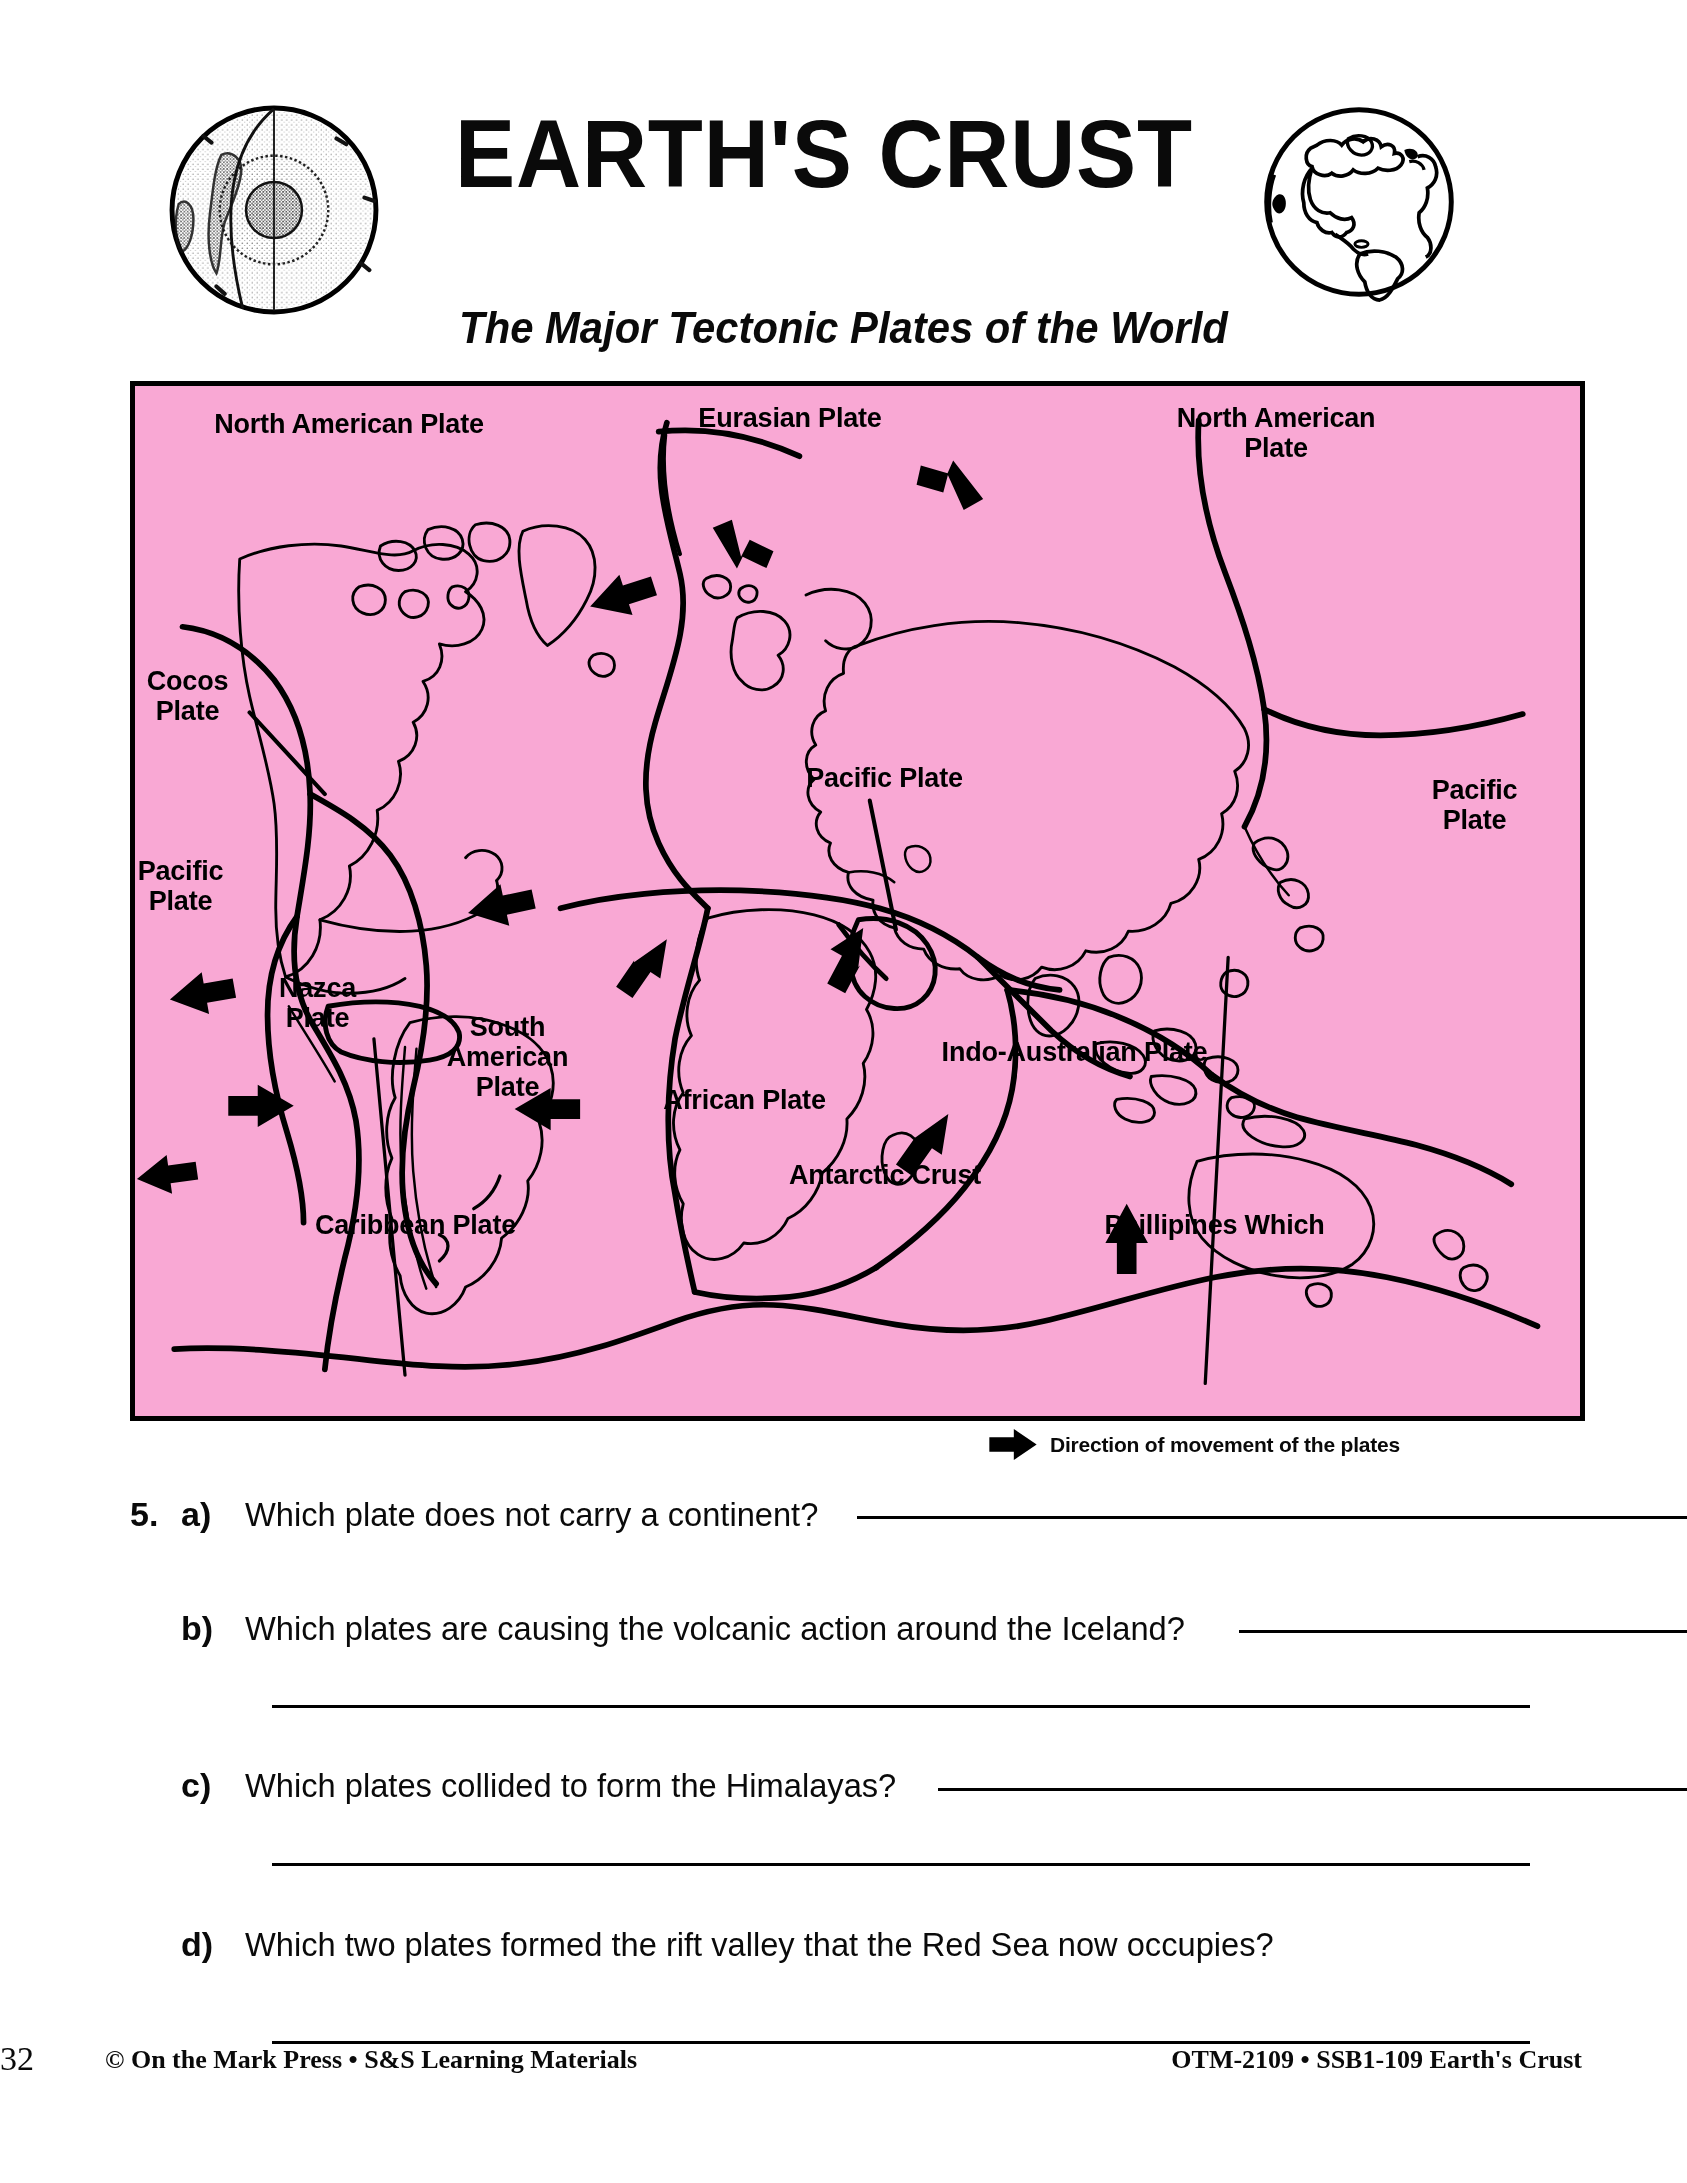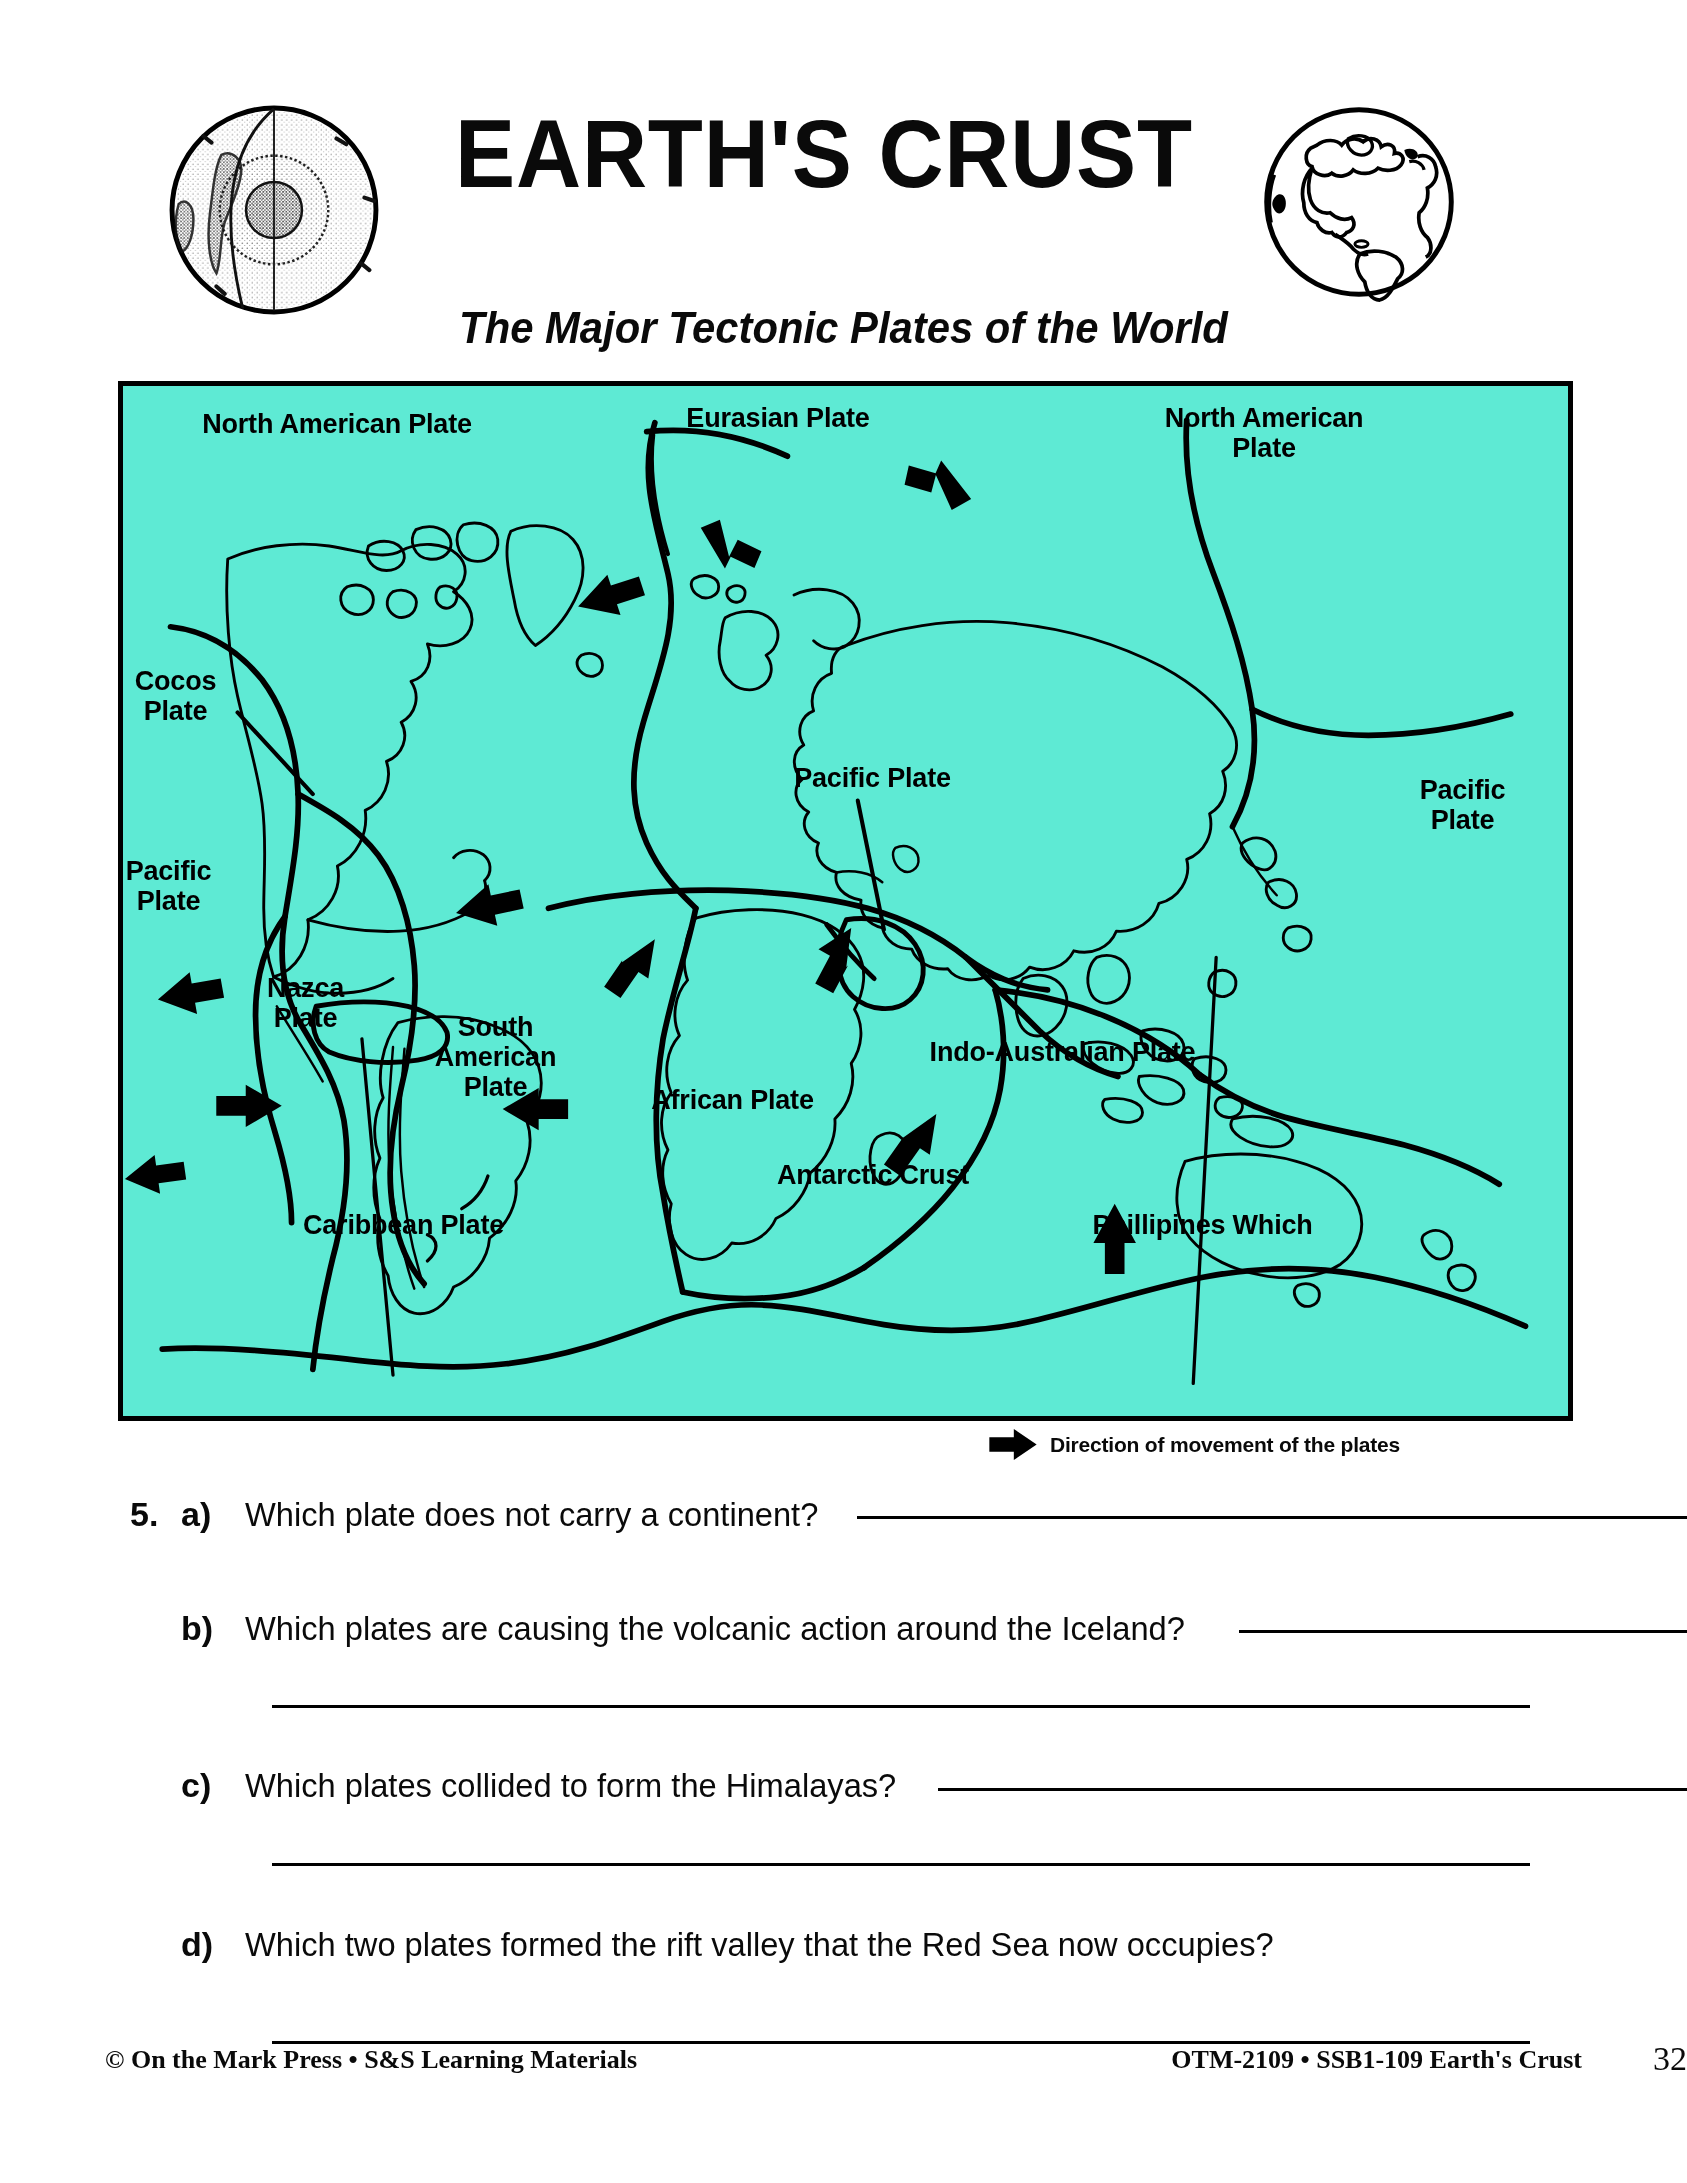--- a/index.html
+++ b/index.html
@@ -57,25 +57,25 @@
     font-size: 44px;
     font-style: italic;
     font-weight: bold;
     font-family: "Liberation Sans", sans-serif;
     transform: scaleX(0.95);
   }
 
   
   .map-frame {
     position: absolute;
-    left: 118px; top: 381px;
+    left: 130px; top: 381px;
     width: 1455px;
     height: 1040px;
     border: 5.8px solid #000;
-    background: #5eead4;
+    background: #f9a8d4;
     overflow: hidden;
   }
   .map-svg { display: block; width: 100%; height: 100%; }
 
   .map-label {
     position: absolute;
     font-family: "Liberation Sans", sans-serif;
     font-weight: bold;
     font-size: 27px;
     line-height: 1.12;
@@ -158,21 +158,21 @@
   .footer {
     position: absolute;
     left: 0; top: 2045px;
     width: 1687px;
     height: 49px;
     font-family: "Liberation Serif", serif;
     font-weight: bold;
     font-size: 26px;
   }
   .footer-left  { position: absolute; left: 105px;  top: 0; white-space: nowrap; }
-  .footer-mid   { position: absolute; left: 0; top: -5px; width: 1687px; text-align: right; font-size: 34px; font-family:"Liberation Serif", serif; font-weight: normal;}
+  .footer-mid   { position: absolute; left: 0; top: -5px; width: 1687px; text-align: left; font-size: 34px; font-family:"Liberation Serif", serif; font-weight: normal;}
   .footer-right { position: absolute; right: 105px; top: 0; white-space: nowrap; }
 </style>
 </head>
 <body>
 
 <div class="header">
 
   <svg class="globe-cut" viewBox="0 0 260 270">
     <defs>
       <radialGradient id="stipple" cx="50%" cy="50%" r="60%">

